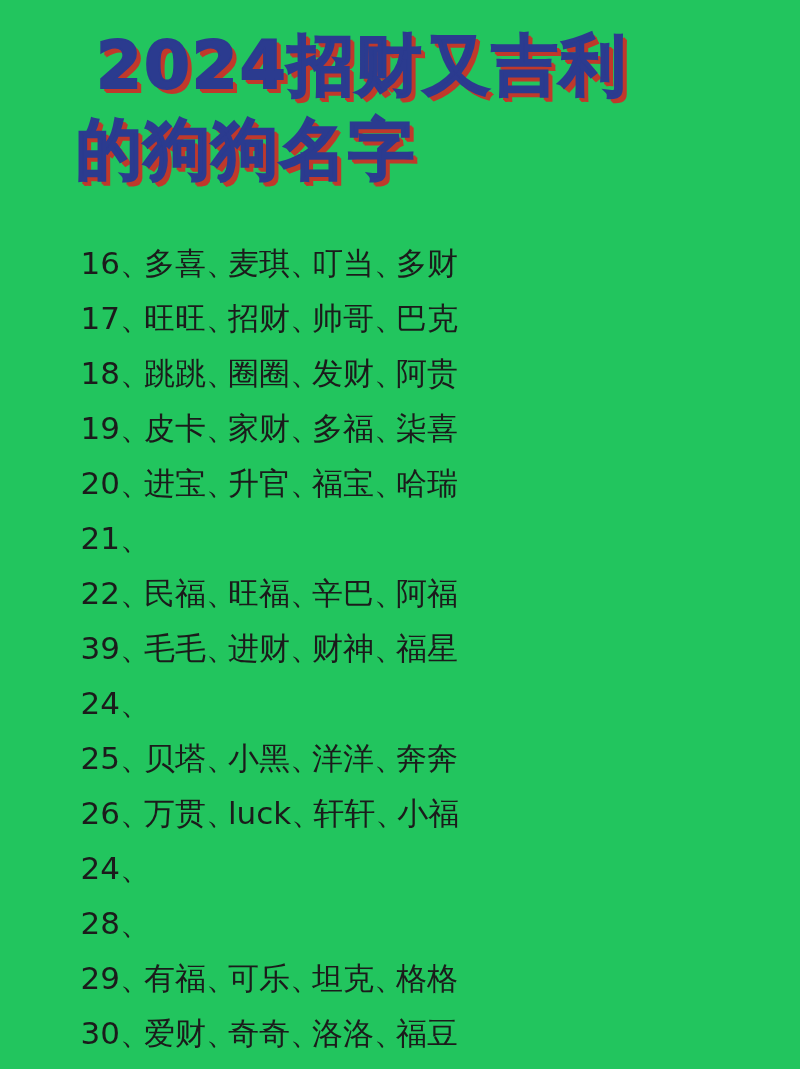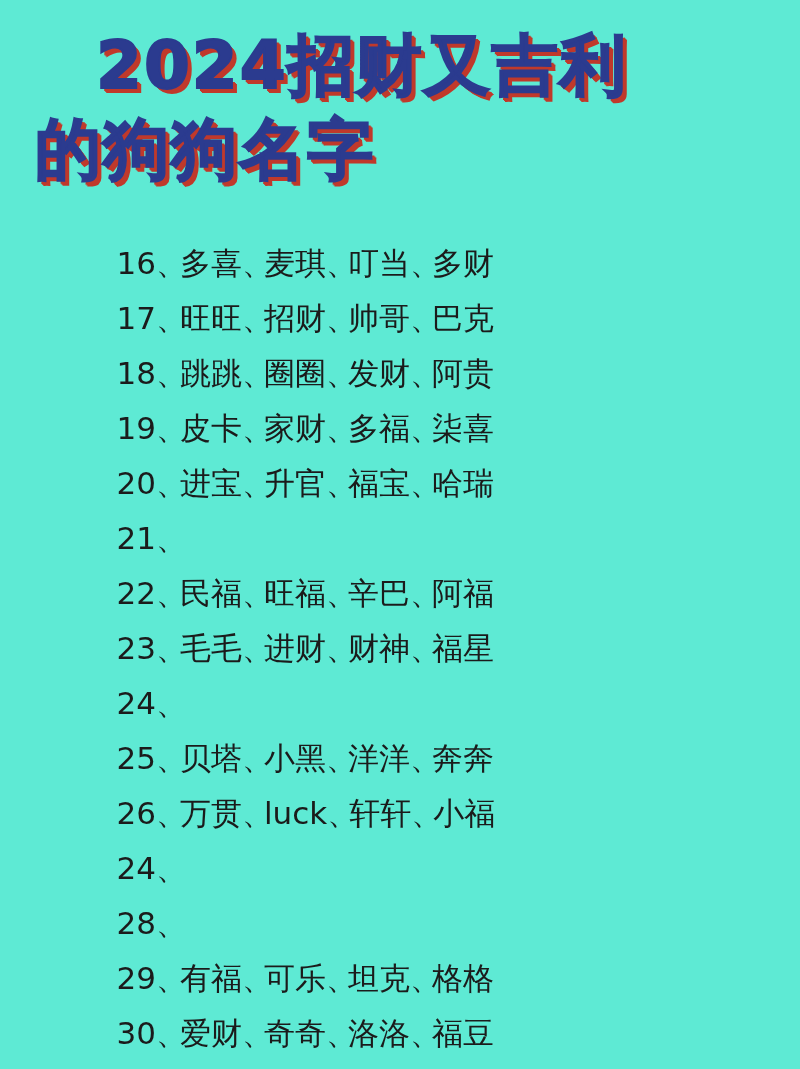--- a/index.html
+++ b/index.html
@@ -11,21 +11,21 @@
     width: 800px;
     height: 1069px;
     font-family: "Liberation Sans", "DejaVu Sans", sans-serif;
     overflow: hidden;
   }
 
   .page {
     position: relative;
     width: 800px;
     height: 1069px;
-    background: #5eead4;
+    background: #22c55e;
     box-sizing: border-box;
   }
 
   
   .title-block {
     padding: 24px 0 0 0;
     text-align: left;
   }
   .title-line {
     font-family: "DejaVu Sans", "Liberation Sans", sans-serif;
@@ -35,26 +35,26 @@
     letter-spacing: 2px;
     color: #2b3b8f;
     -webkit-text-stroke: 2px #2b3b8f;
     text-shadow:
        4px 4px 0 #c0392b,
        5px 5px 0 #c0392b,
        3px 3px 0 #c0392b;
     white-space: nowrap;
   }
   .title-line.l1 { padding-left: 96px; }
-  .title-line.l2 { padding-left: 35px; }
+  .title-line.l2 { padding-left: 76px; }
 
   
   .list {
     margin-top: 44px;
-    padding-left: 104px;
+    padding-left: 68px;
   }
   .list-row {
     display: flex;
     align-items: baseline;
     font-size: 31px;
     line-height: 55px;
     color: #1b1b1b;
     font-family: "DejaVu Sans", "Liberation Sans", sans-serif;
     white-space: nowrap;
   }
@@ -117,21 +117,21 @@
       <div class="list-row">
         <span class="row-index">21</span>
         <span class="row-sep">、</span>
       </div>
       <div class="list-row">
         <span class="row-index">22</span>
         <span class="row-sep">、</span>
         <span class="row-names"><span>民福</span><span class="name-sep">、</span><span>旺福</span><span class="name-sep">、</span><span>辛巴</span><span class="name-sep">、</span><span>阿福</span></span>
       </div>
       <div class="list-row">
-        <span class="row-index">23</span>
+        <span class="row-index">39</span>
         <span class="row-sep">、</span>
         <span class="row-names"><span>毛毛</span><span class="name-sep">、</span><span>进财</span><span class="name-sep">、</span><span>财神</span><span class="name-sep">、</span><span>福星</span></span>
       </div>
       <div class="list-row">
         <span class="row-index">24</span>
         <span class="row-sep">、</span>
       </div>
       <div class="list-row">
         <span class="row-index">25</span>
         <span class="row-sep">、</span>

